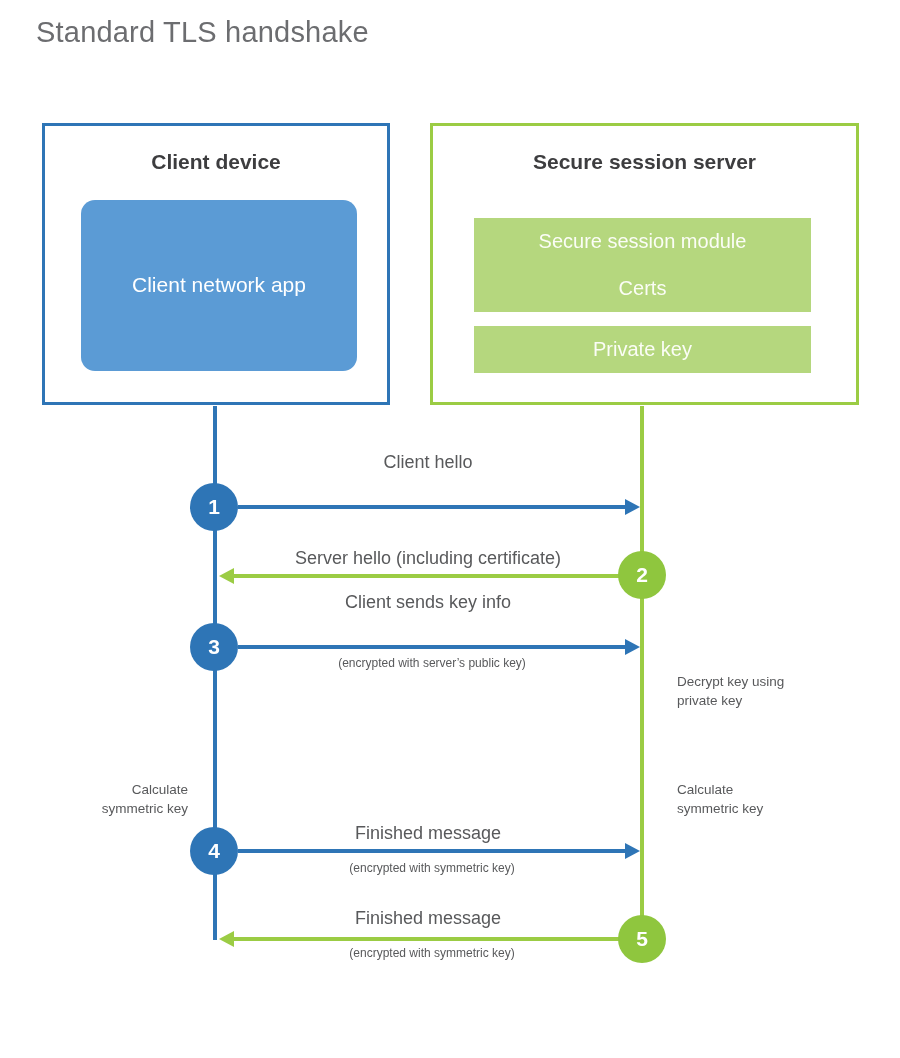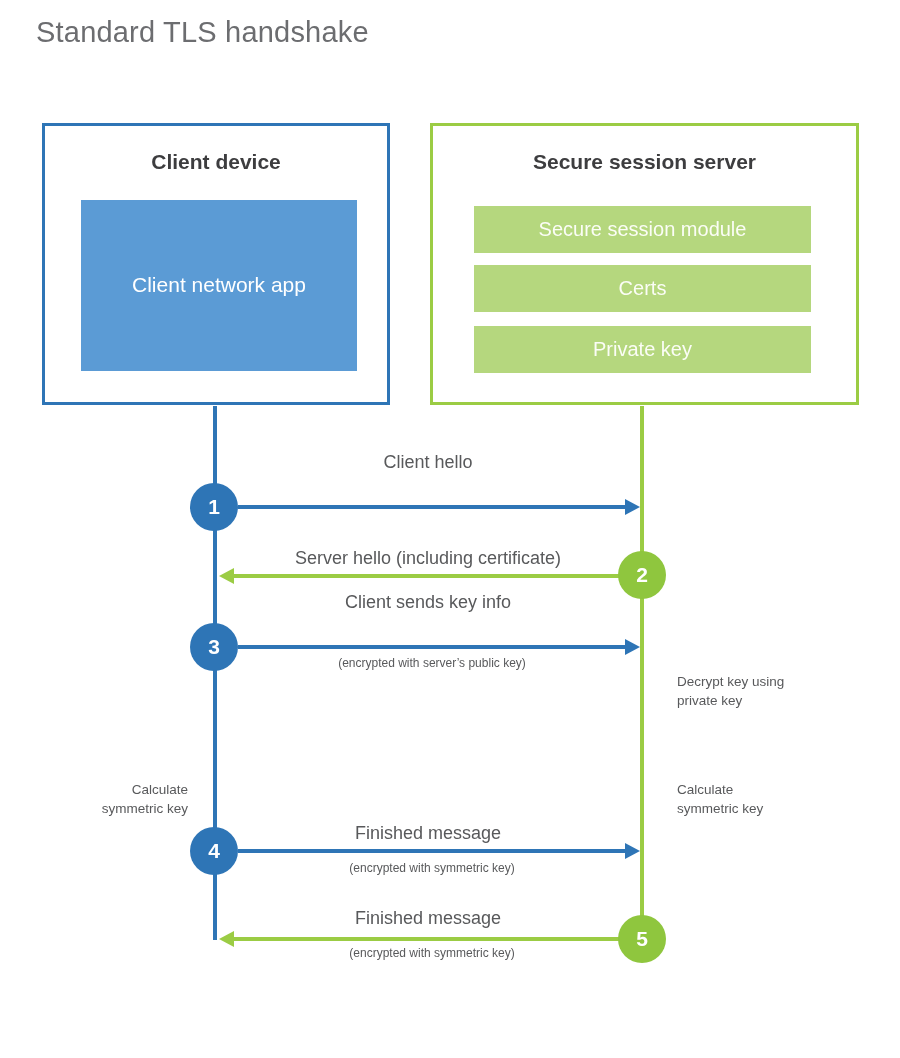--- a/index.html
+++ b/index.html
@@ -41,36 +41,37 @@
     font-weight: 700;
     color: #3d3d3f;
   }
   .app-rect {
     position: absolute;
     left: 36px; top: 74px;
     width: 276px; height: 171px;
     background: #5b9bd5;
     display: flex; align-items: center; justify-content: center;
     text-align: center;
+    border-radius: 14px;
   }
   .app-rect span {
     color: #ffffff;
     font-size: 21px;
     line-height: 1.35;
     display: inline-block;
     max-width: 180px;
   }
   .bar {
     position: absolute;
     left: 41px;
     width: 337px; height: 47px;
     background: #b5d77e;
     display: flex; align-items: center; justify-content: center;
   }
-  .bar.b0 { top: 80px; }
+  .bar.b0 { top: 92px; }
   .bar.b1 { top: 139px; }
   .bar.b2 { top: 200px; }
   .bar span { color: #fbfdf6; font-size: 20px; }
 
   
   .lifeline { position: absolute; width: 4px; }
   .lifeline.blue  { left: 213px; top: 406px; height: 534px; background: #2e75b6; }
   .lifeline.green { left: 640px; top: 406px; height: 556px; background: #9bcc44; }
 
   

